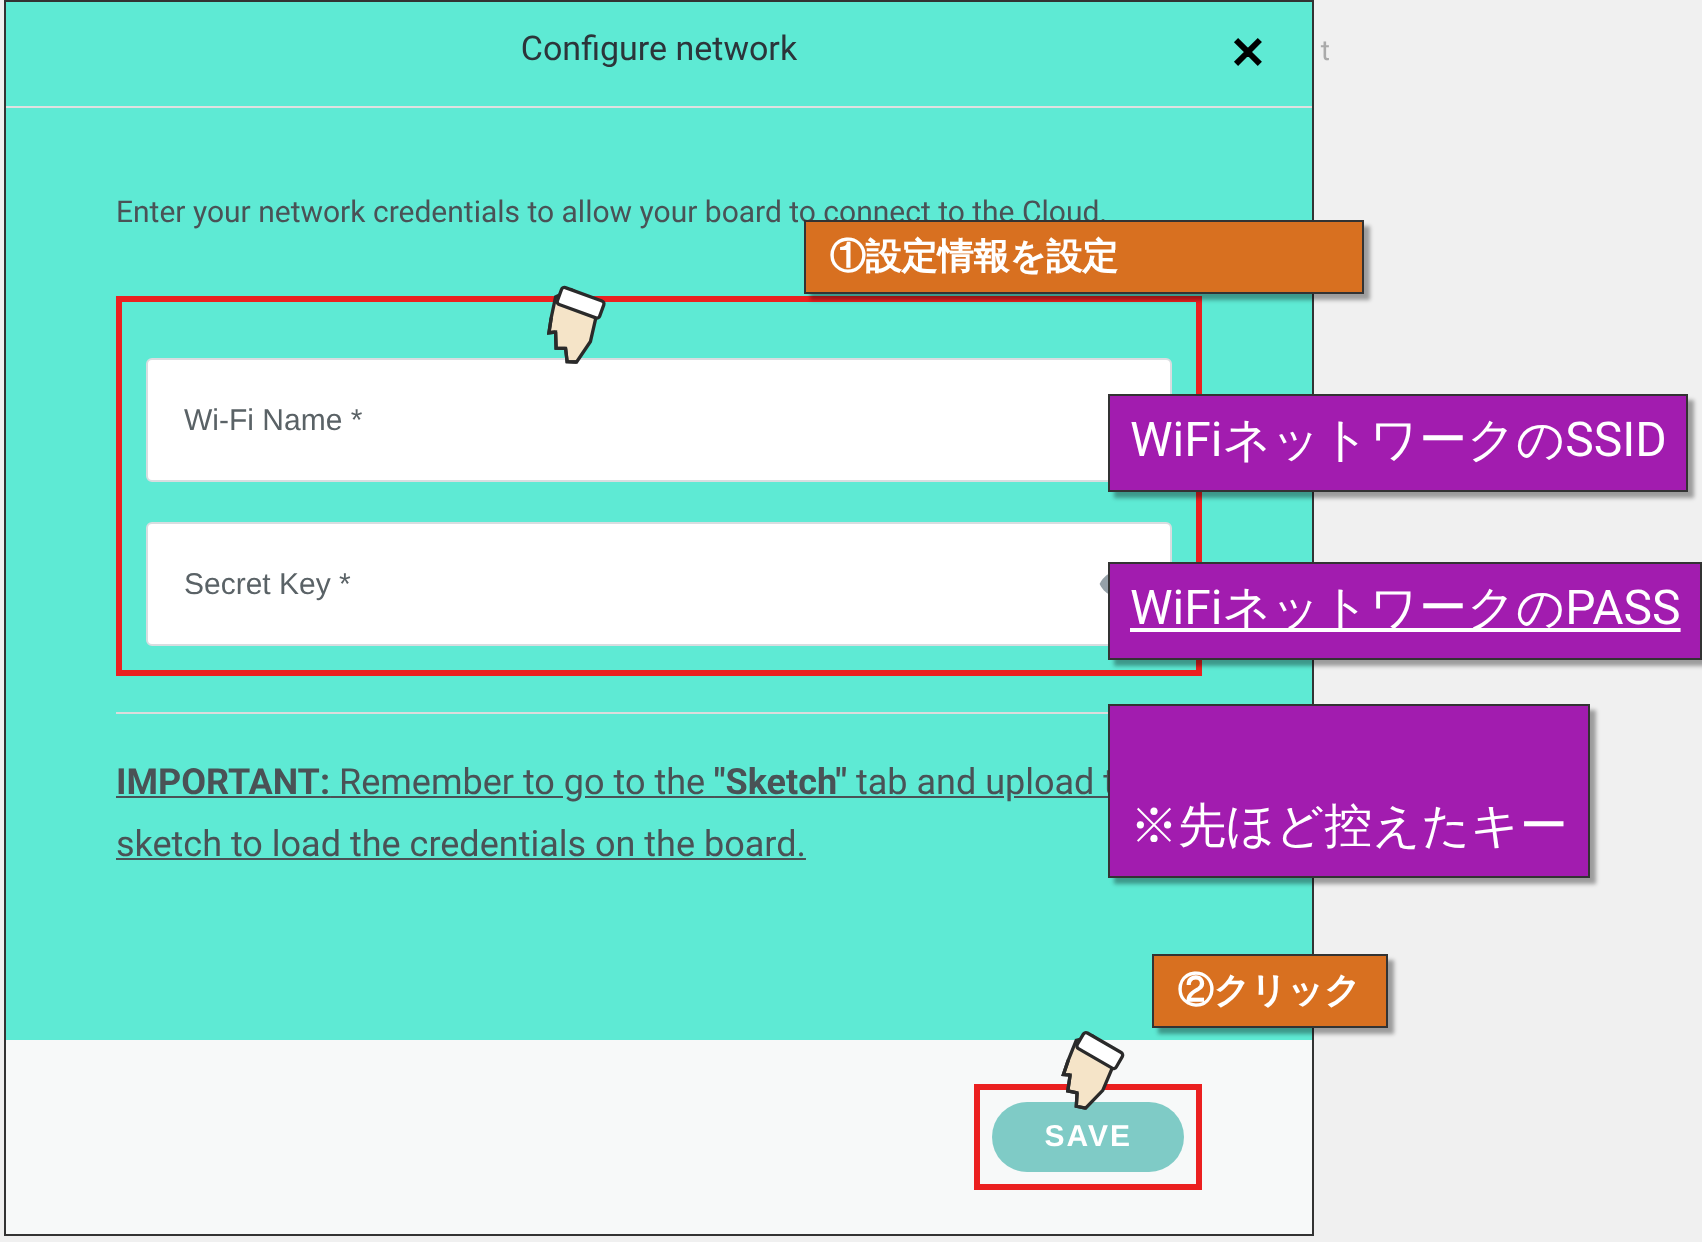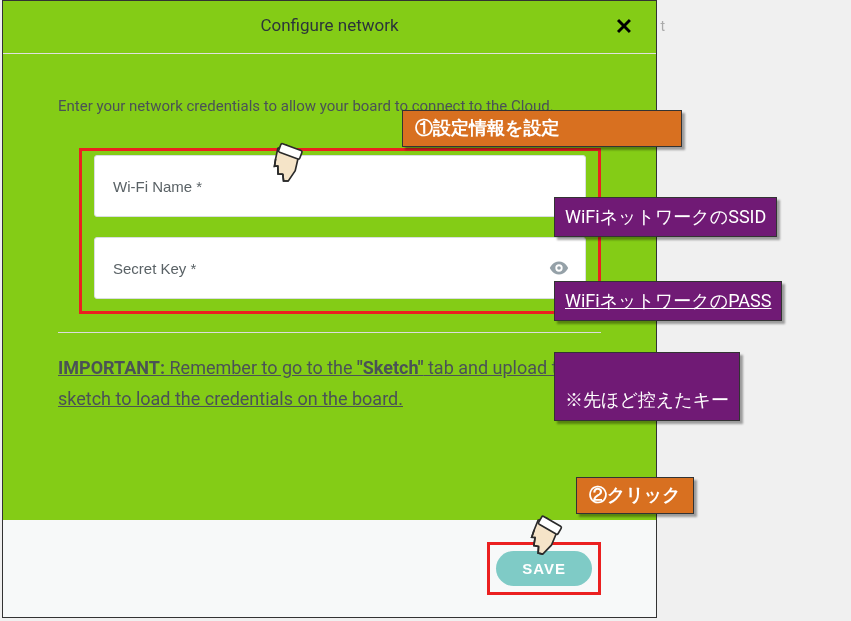--- a/index.html
+++ b/index.html
@@ -9,21 +9,21 @@
     }
     body {
       font-family: -apple-system, BlinkMacSystemFont, "Segoe UI", Roboto, Helvetica, Arial, sans-serif;
       background: #f0f0f0;
       width: 851px;
       height: 621px;
       position: relative;
       overflow: hidden;
     }
     .modal {
-      background: #84cc16;
+      background: #5eead4;
       width: 655px;
       height: 618px;
       position: absolute;
       left: 2px;
       top: 0;
       border: 1px solid #333;
       display: flex;
       flex-direction: column;
     }
     .modal-header {
@@ -59,23 +59,22 @@
       flex: 1;
     }
     .intro-text {
       color: #4a5256;
       font-size: 15px;
       line-height: 1.6;
       margin-bottom: 30px;
     }
     .form-box {
       border: 3px solid #eb2020;
-      padding: 4px 12px 12px 12px;
+      padding: 28px 12px 12px 12px;
       margin-bottom: 18px;
-      margin-left: 21px;
     }
     .input-wrap {
       position: relative;
       margin-bottom: 20px;
     }
     .input-wrap:last-child {
       margin-bottom: 0;
     }
     .text-input {
       width: 100%;
@@ -142,23 +141,23 @@
       color: #fff;
       font-size: 18px;
       padding: 5px 12px 6px 12px;
       border: 1px solid #333;
       box-shadow: 3px 3px 2px rgba(0,0,0,0.35);
       white-space: nowrap;
       font-weight: bold;
     }
     .anno-blue {
       position: absolute;
-      background: #701a75;
+      background: #a21caf;
       color: #fff;
-      font-size: 18px;
+      font-size: 24px;
       padding: 6px 10px 7px 10px;
       border: 1px solid #333;
       box-shadow: 3px 3px 2px rgba(0,0,0,0.35);
       line-height: 1.4;
       white-space: nowrap;
     }
     .hand {
       position: absolute;
       width: 48px;
       height: 48px;

